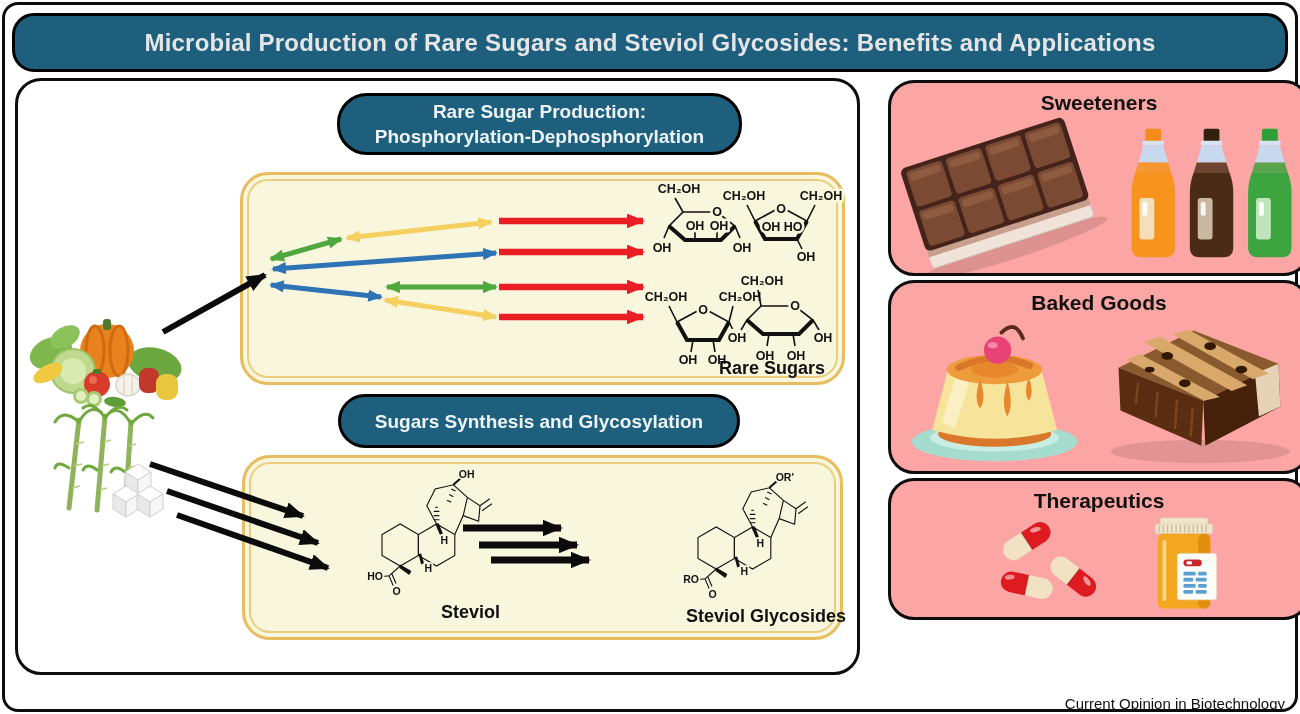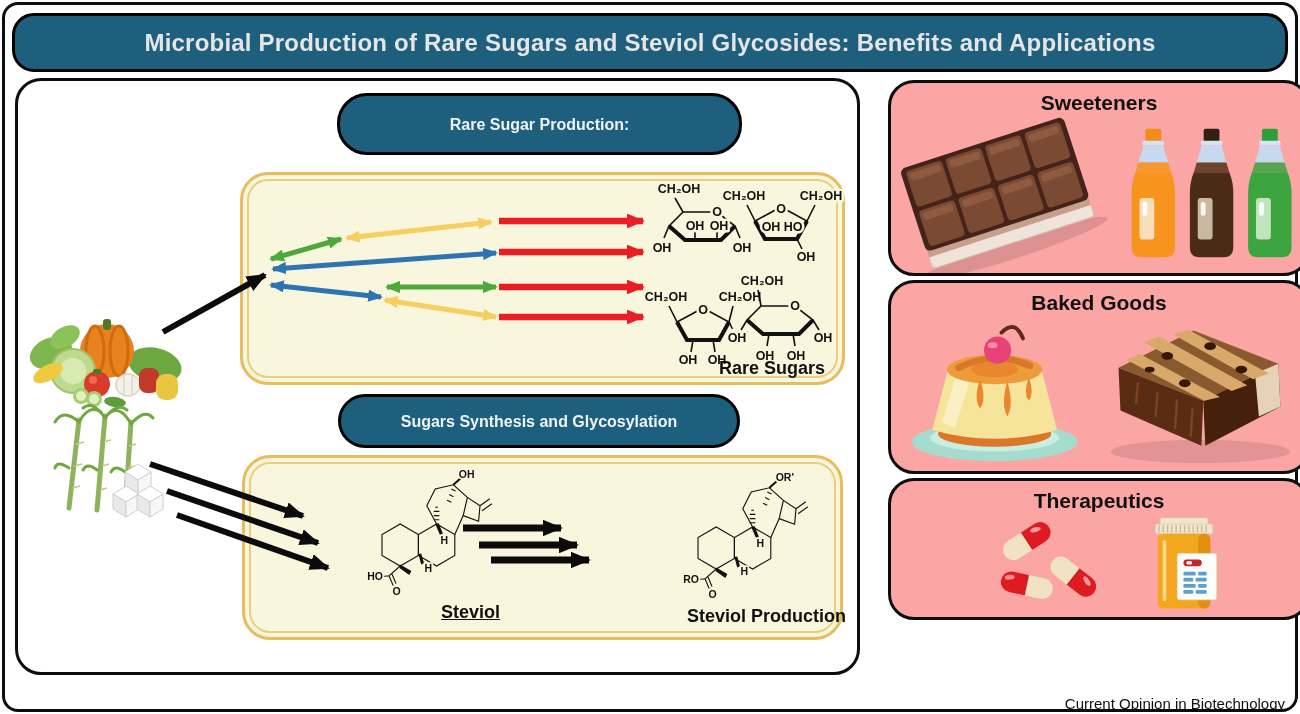--- a/index.html
+++ b/index.html
@@ -14,27 +14,27 @@
   .app-panel{position:absolute;left:888px;width:422px;box-sizing:border-box;border:3px solid #0d0d0d;
           border-radius:26px;background:#fca5a5;display:flex;flex-direction:column;align-items:center;padding-top:8px;}
   .app-title{font-weight:bold;font-size:21px;}
   .app-art{flex:1;width:100%;}
   .ybox{position:absolute;box-sizing:border-box;background:#F8F6DC;border:3px solid #E7BD5F;border-radius:28px;
         box-shadow:inset 0 0 0 4px #F8F6DC, inset 0 0 0 6px #EACD7E;}
   .ybox1{left:240px;top:172px;width:605px;height:213px;}
   .ybox2{left:242px;top:455px;width:601px;height:185px;}
   .pill{position:absolute;box-sizing:border-box;background:#1E5F7D;border:3px solid #000;border-radius:30px;
         display:flex;flex-direction:column;align-items:center;justify-content:center;z-index:6;}
-  .pill span{color:#EDF5F8;font-weight:bold;font-size:16px;line-height:25px;white-space:nowrap;}
+  .pill span{color:#EDF5F8;font-weight:bold;font-size:19px;line-height:25px;white-space:nowrap;}
   .pill1{left:337px;top:93px;width:405px;height:62px;}
   .pill2{left:338px;top:394px;width:402px;height:54px;}
   .overlay{position:absolute;left:15px;top:78px;width:845px;height:597px;z-index:5;pointer-events:none;}
   .caption{position:absolute;z-index:7;font-weight:bold;font-size:18px;text-align:right;}
   .cap-rare{left:650px;top:358px;width:175px;}
-  .cap-steviol{left:360px;top:602px;width:140px;text-decoration:underline;}
+  .cap-steviol{left:360px;top:602px;width:140px;}
   .cap-glyco{left:650px;top:606px;width:196px;}
   .journal{position:absolute;right:15px;top:683px;font-size:15px;z-index:7;margin-top:12px;}
   
   .bond{stroke:#111;stroke-width:1.6;fill:none;}
   .bondbold{stroke:#111;stroke-width:4;fill:none;}
   .wedge{fill:#111;stroke:none;}
   .chem{font-weight:bold;font-size:12.5px;fill:#111;text-anchor:middle;
         paint-order:stroke;stroke:#F8F6DC;stroke-width:5px;stroke-linejoin:round;}
   .chem2{font-weight:bold;font-size:15px;fill:#111;text-anchor:middle;
         paint-order:stroke;stroke:#F8F6DC;stroke-width:5px;stroke-linejoin:round;}
@@ -49,20 +49,21 @@
     <span>Microbial Production of Rare Sugars and Steviol Glycosides: Benefits and Applications</span>
   </div>
 
   <div class="left-panel"></div>
 
   <div class="ybox ybox1"></div>
   <div class="ybox ybox2"></div>
 
   <div class="pill pill1">
     <span>Rare Sugar Production:</span>
+    <span>Phosphorylation-Dephosphorylation</span>
   </div>
   <div class="pill pill2">
     <span>Sugars Synthesis and Glycosylation</span>
   </div>
 
   <svg id="art-svg" class="overlay" viewBox="0 0 845 597">
     <defs id="arrow-defs">
 
       <g id="pyr-ring">
         <path class="bond" d="M-34,0 L-20,-14 L14,-14 L32,0 L18,14 L-18,14 Z"></path>
@@ -246,21 +247,21 @@
         <line x1="484" y1="209" x2="628" y2="209" stroke="#EA1C24" stroke-width="6.5" marker-end="url(#mk-red)"></line>
         <line x1="484" y1="239" x2="628" y2="239" stroke="#EA1C24" stroke-width="6.5" marker-end="url(#mk-red)"></line>
         <line x1="448" y1="450" x2="546" y2="450" stroke="#0B0B0B" stroke-width="7" marker-end="url(#mk-black)"></line>
         <line x1="464" y1="467" x2="562" y2="467" stroke="#0B0B0B" stroke-width="7" marker-end="url(#mk-black)"></line>
         <line x1="476" y1="482" x2="574" y2="482" stroke="#0B0B0B" stroke-width="7" marker-end="url(#mk-black)"></line>
       </g>
   </svg>
 
   <div class="caption cap-rare">Rare Sugars</div>
   <div class="caption cap-steviol">Steviol</div>
-  <div class="caption cap-glyco">Steviol Production</div>
+  <div class="caption cap-glyco">Steviol Glycosides</div>
 
   <div class="app-panel" style="top:80px;height:196px;">
     <div class="app-title">Sweeteners</div>
     <svg class="app-art" viewBox="0 0 420 160">
       <g transform="translate(105,72) rotate(-18)">
         <ellipse cx="0" cy="66" rx="98" ry="10" fill="rgba(0,0,0,0.12)"></ellipse>
         <rect x="-86" y="44" width="172" height="16" rx="4" fill="#F0E3DA" stroke="#D5C2B4"></rect>
         <rect x="-86" y="38" width="172" height="10" fill="#C79F8C"></rect>
         <rect x="-87" y="-46" width="174" height="88" rx="6" fill="#44231A"></rect>
         <g fill="#7A4A33">

